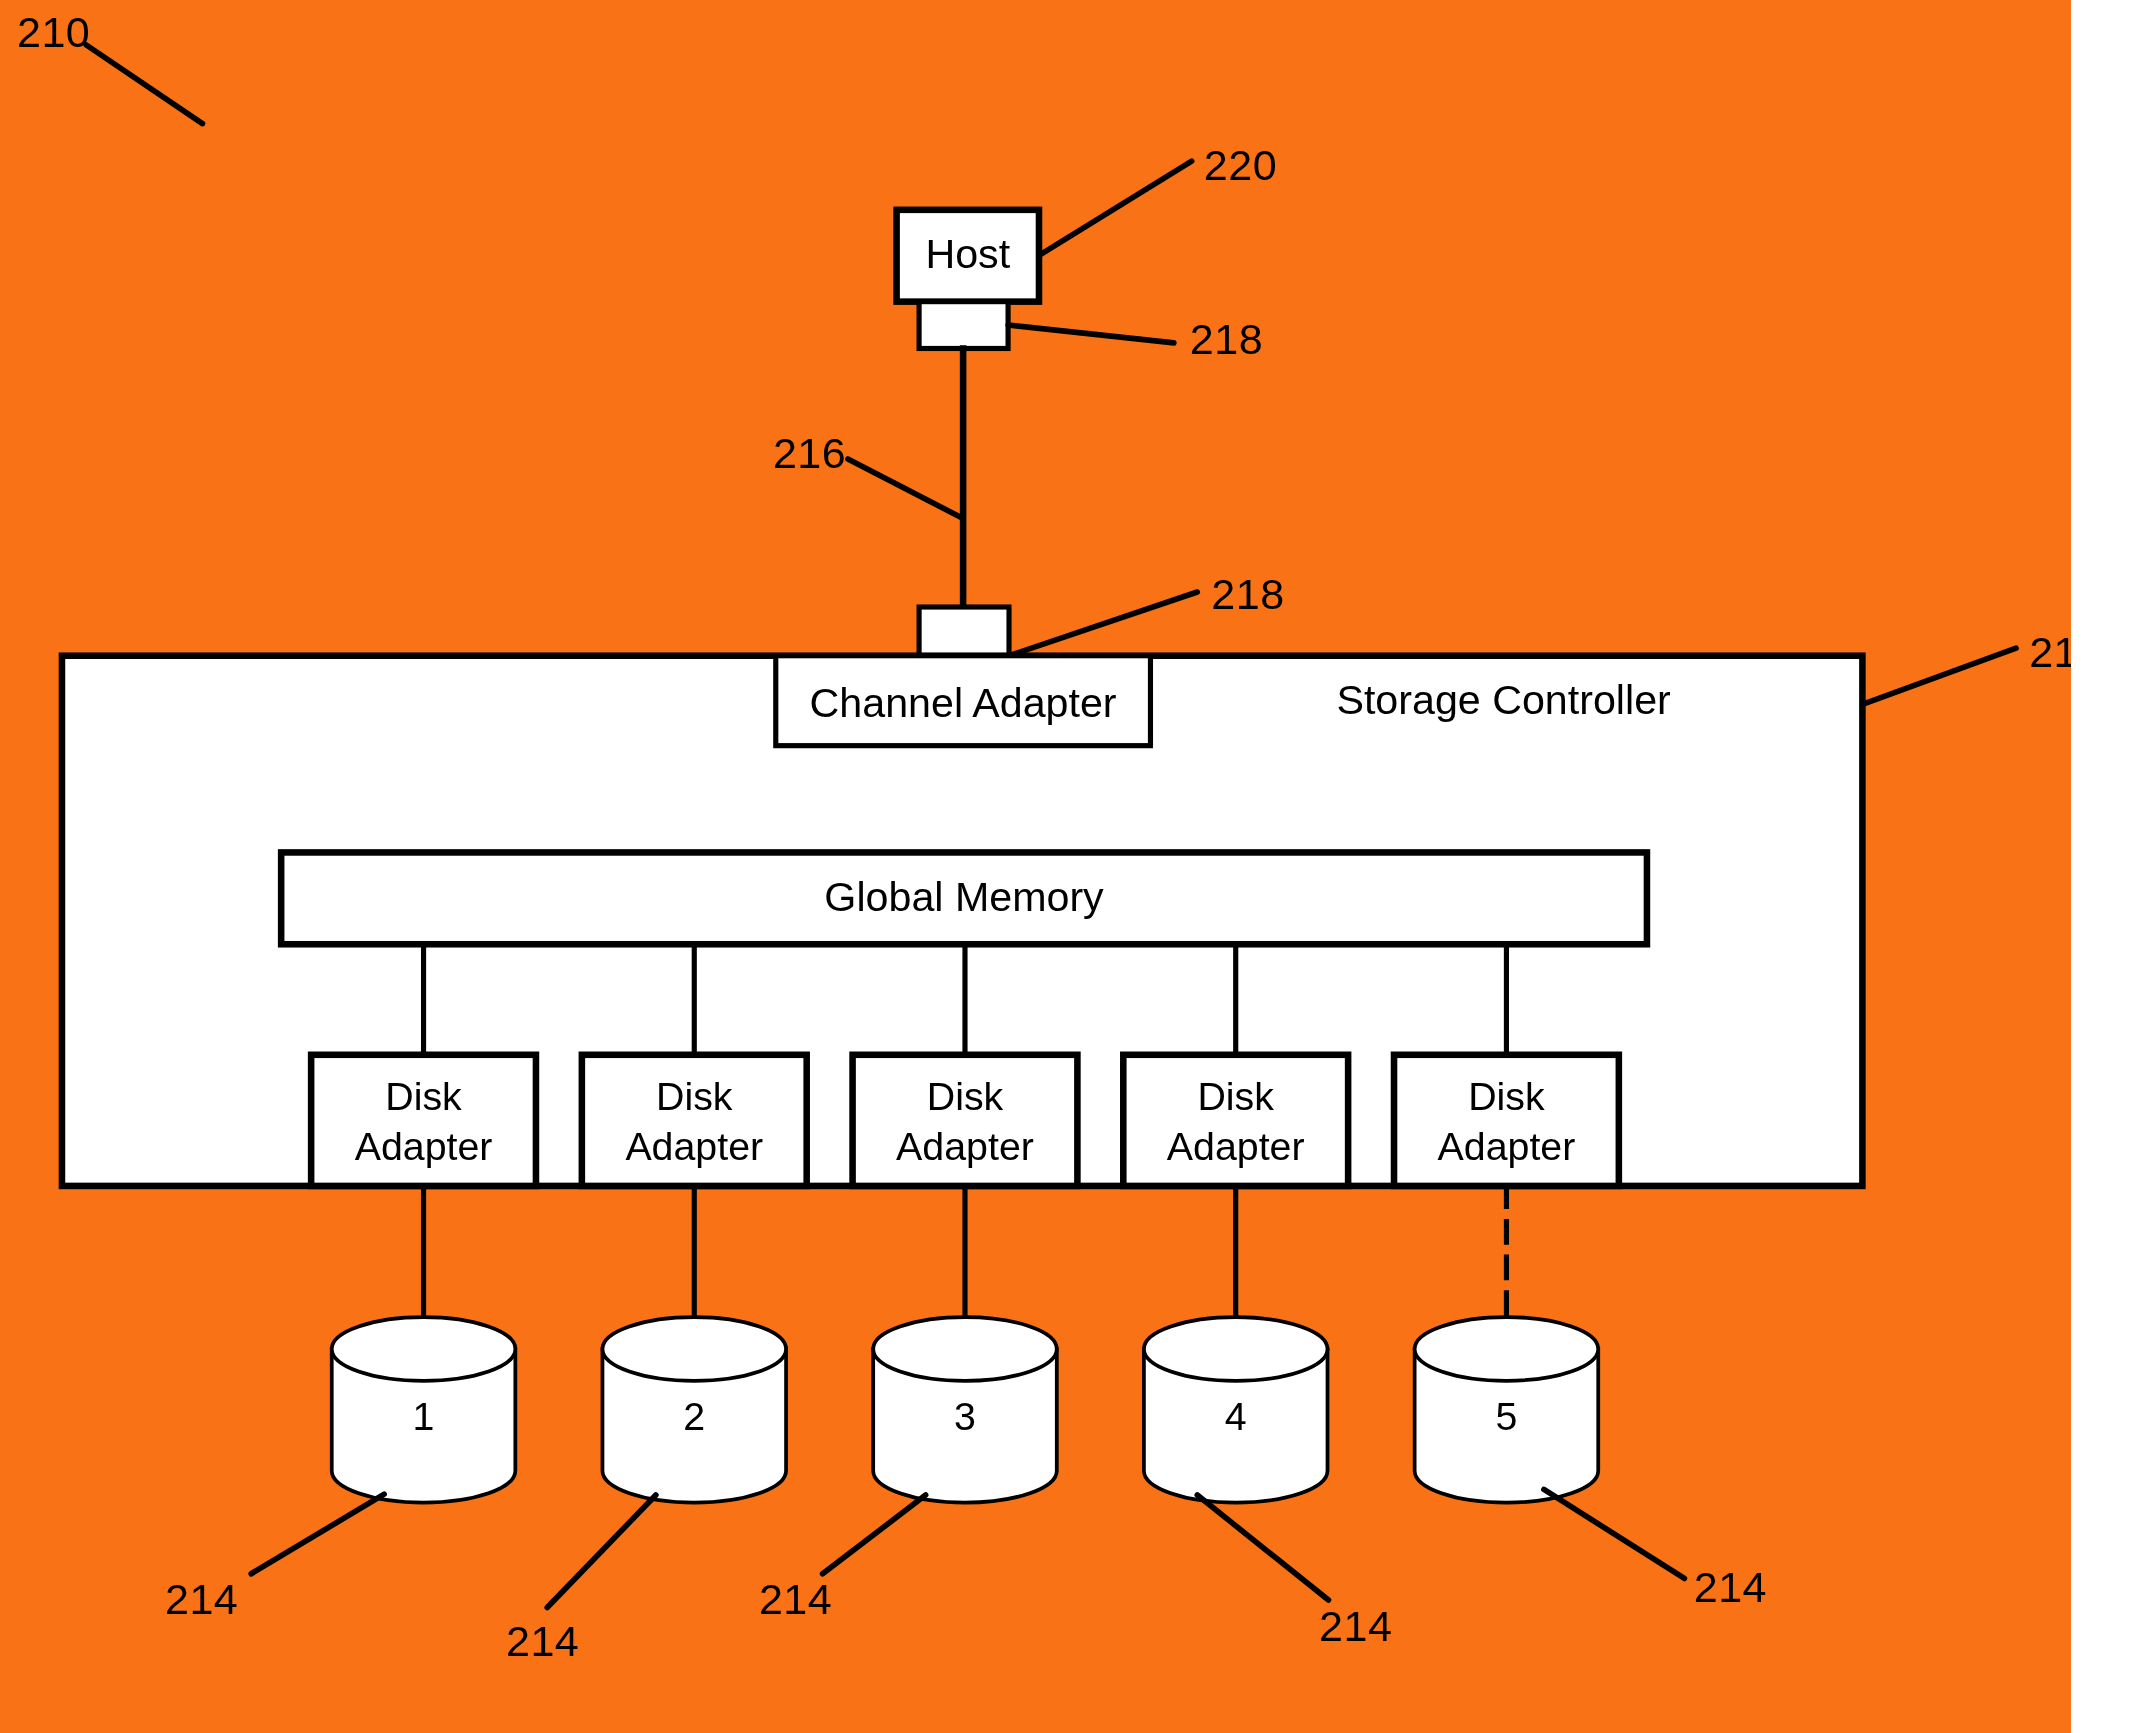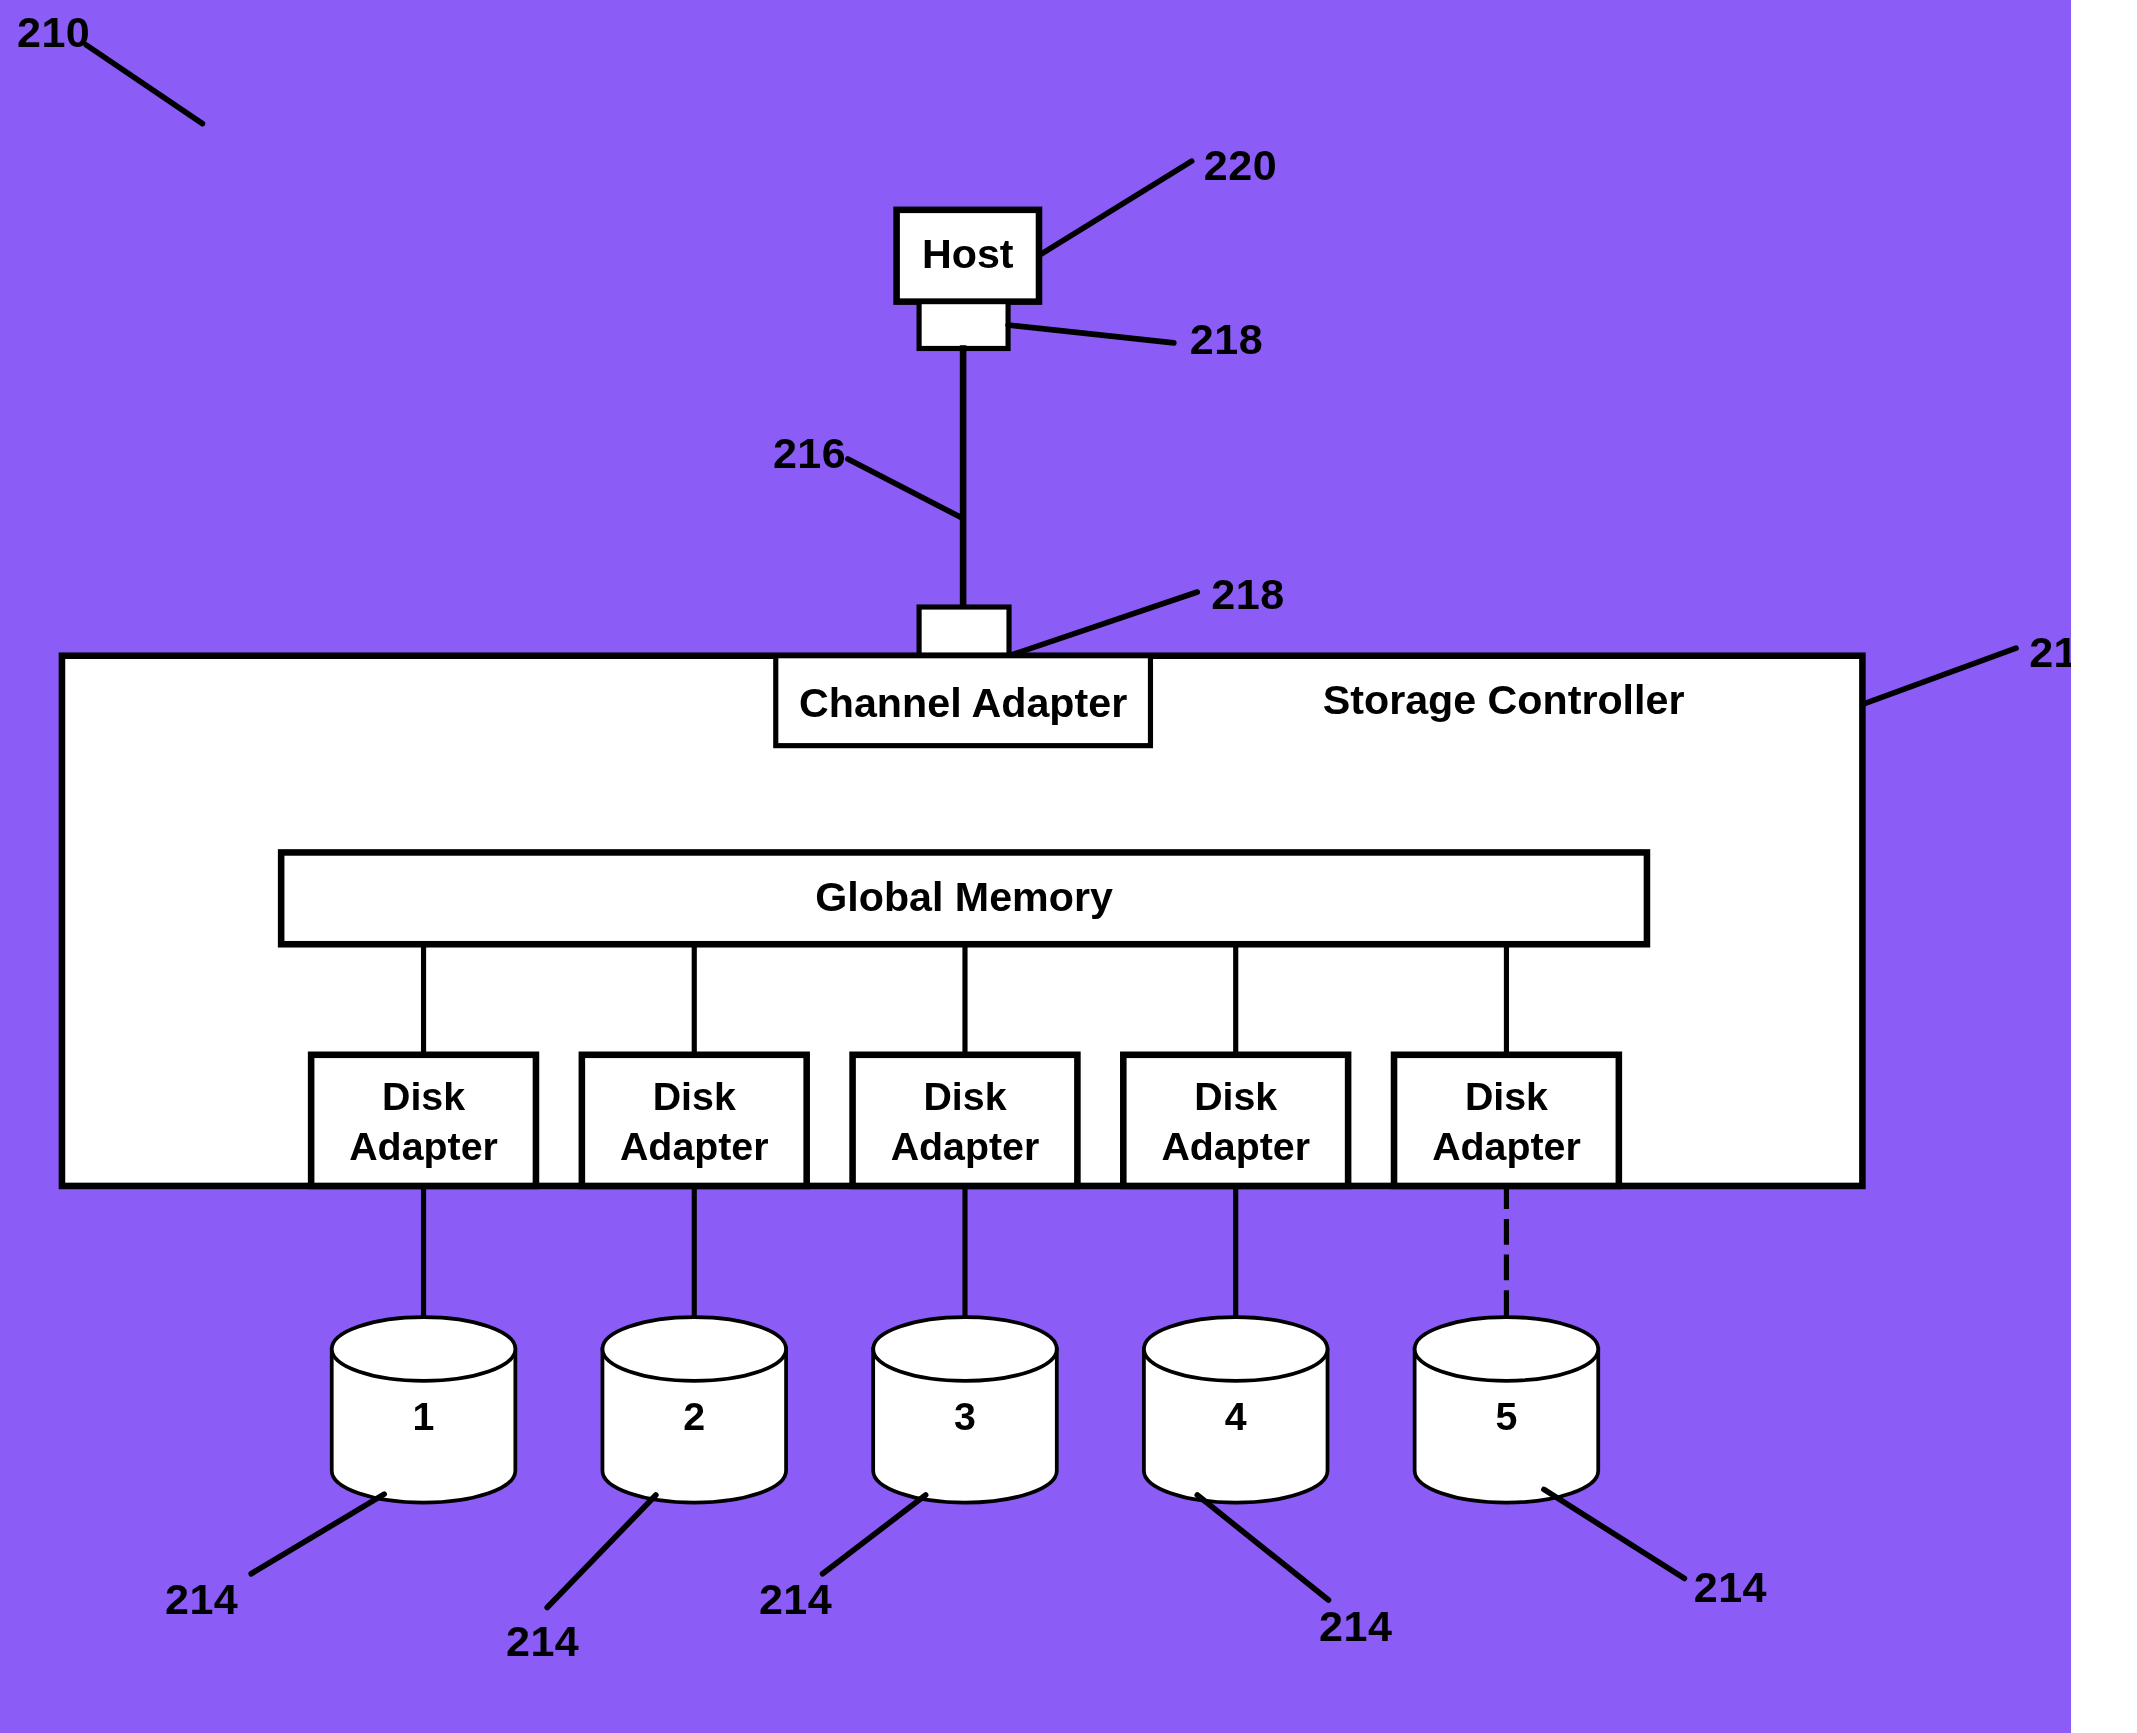--- a/index.html
+++ b/index.html
@@ -8,23 +8,22 @@
     background: #ffffff;
   }
   body {
     font-family: "Liberation Sans", sans-serif;
     color: #000000;
   }
   #canvas {
     position: relative;
     width: 2071px;
     height: 1733px;
-    background: #8b5cf6;
+    background: #f97316;
     overflow: hidden;
-    font-weight: bold;
   }
   #figure-svg {
     position: absolute;
     left: 0;
     top: 0;
     width: 2137px;
     height: 1733px;
   }
   .ref-num {
     font-size: 46px;

